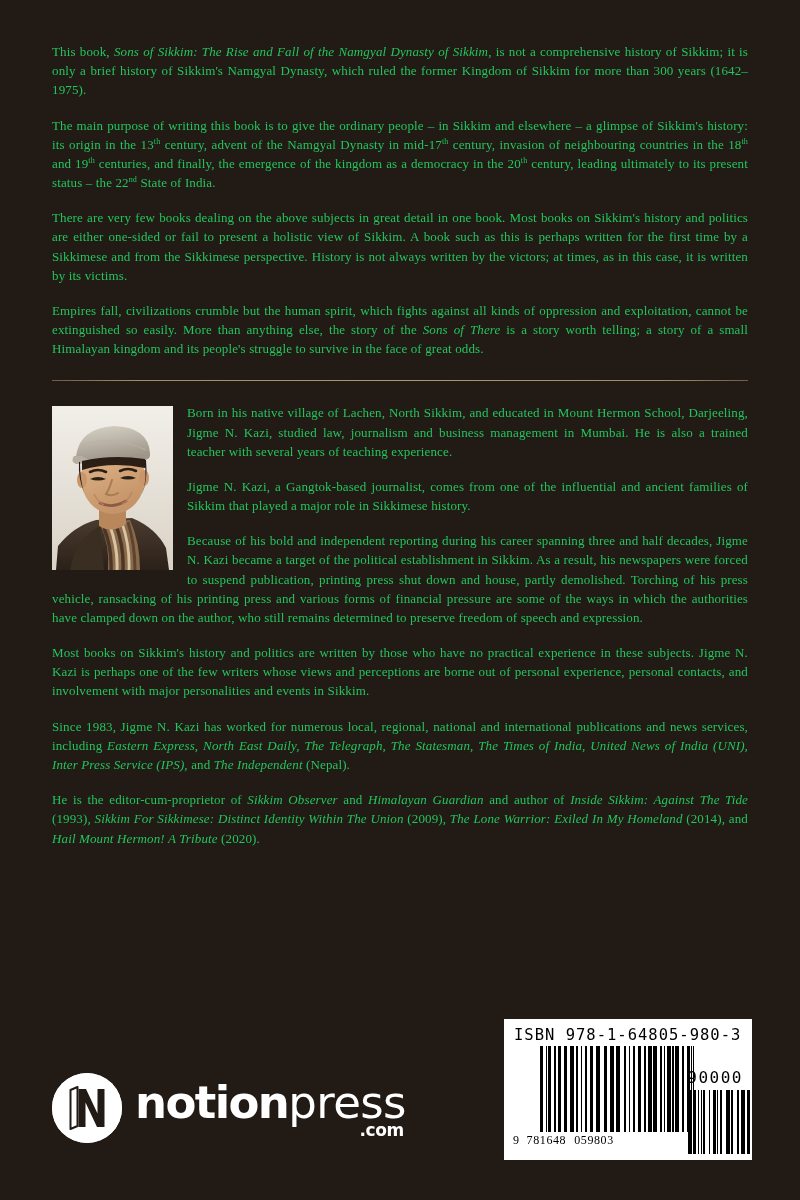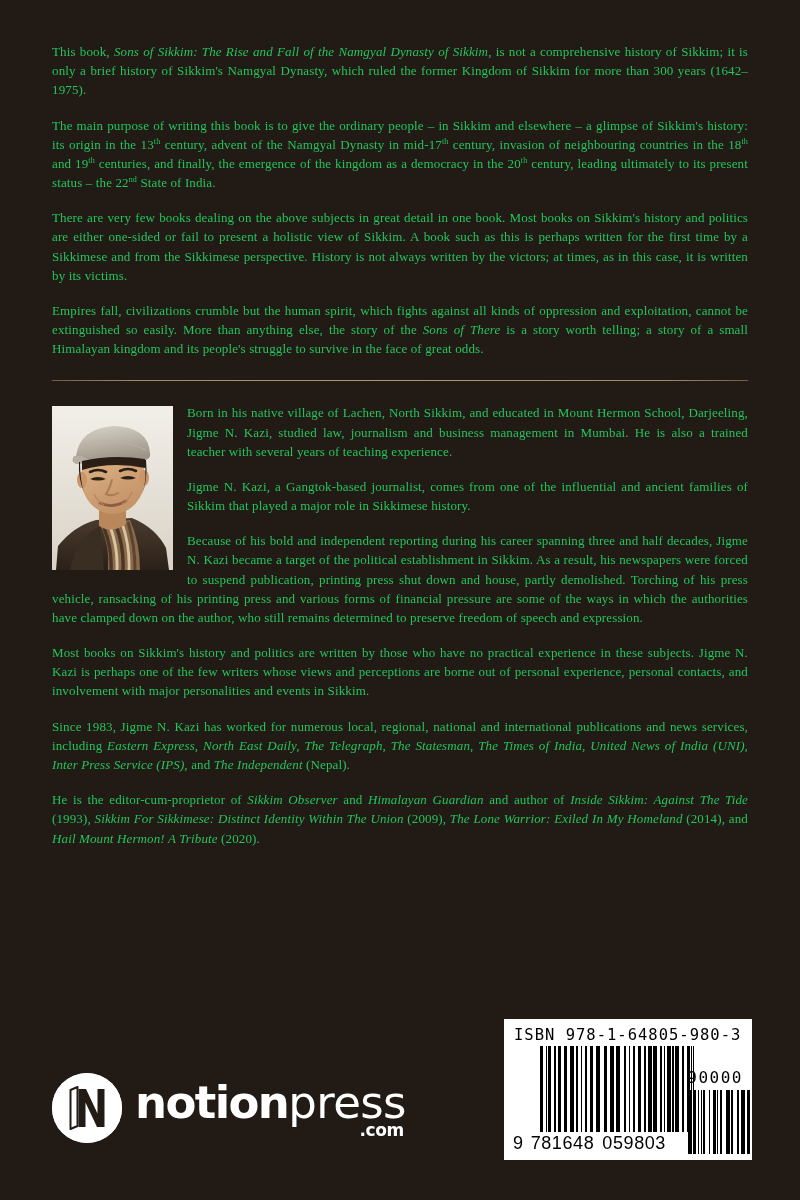--- a/index.html
+++ b/index.html
@@ -165,22 +165,22 @@
   .addon-label {
     font-family: "DejaVu Sans Mono", "Liberation Mono", monospace;
     font-size: 16px;
     color: #000;
     letter-spacing: 1.5px;
     position: absolute;
     right: 0;
     top: 0;
   }
   .bc-digits {
-    font-family: Liberation Sans, sans-serif;
-    font-size: 18px;
+    font-family: Liberation Serif, serif;
+    font-size: 12px;
     color: #000;
     letter-spacing: 0.6px;
     margin-top: 1px;
     white-space: nowrap;
   }
   .bc-d1 { margin-right: 7px; }
   .bc-d2 { margin-right: 8px; }
 </style>
 </head>
 <body>

